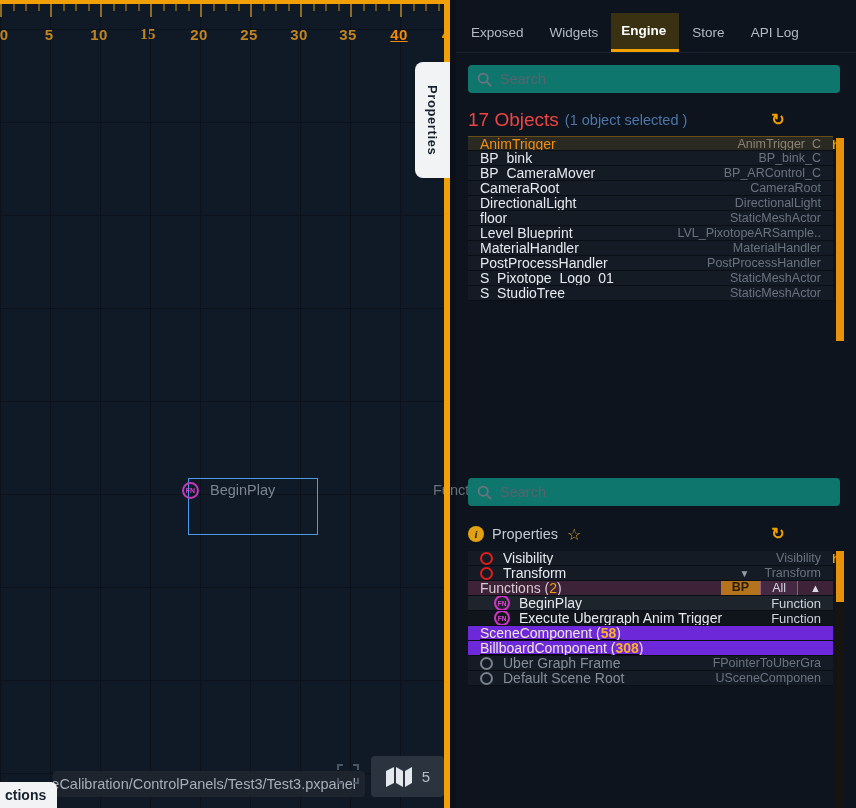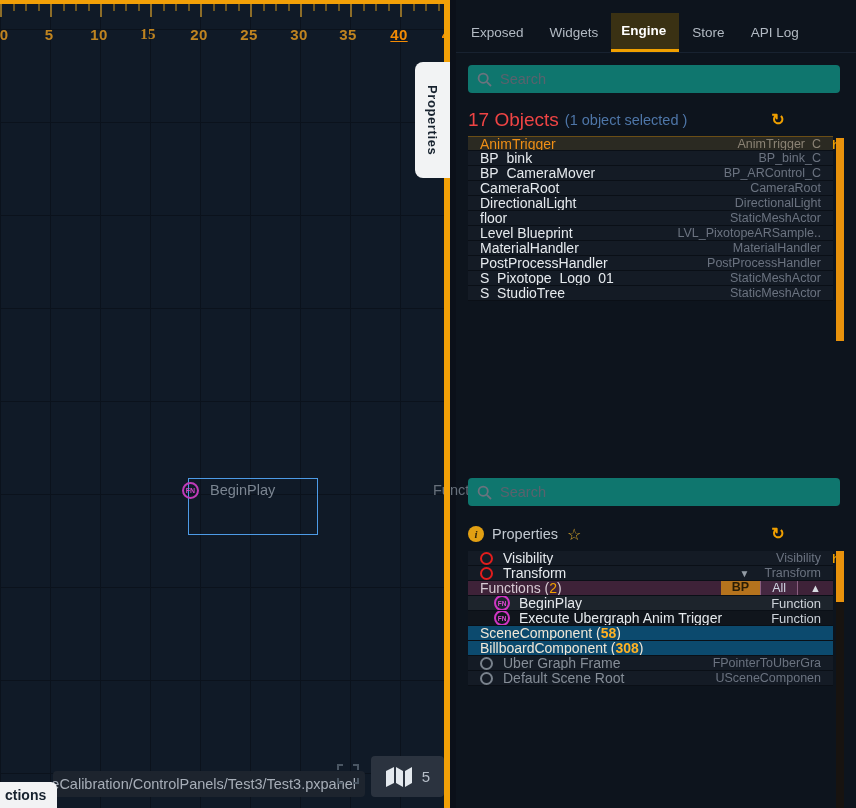--- a/index.html
+++ b/index.html
@@ -164,21 +164,21 @@
   .row.fn-row { padding-left:26px; }
   .row.fn-row.shade-light { background:#1d242c; }
   .row.fn-row.shade-dark { background:#10151c; }
   .fn-badge {
     width:16px; height:16px; border-radius:50%; border:2px solid #cf35c3;
     display:flex; align-items:center; justify-content:center;
     font-size:6.5px; font-weight:700; color:#e04ad2; margin-right:9px; flex:0 0 auto;
   }
   .row.fn-row .type { font-size:13px; color:#ccd2d9; }
 
-  .row.group-tan { background:#0c4a6e; }
+  .row.group-tan { background:#6d28d9;text-decoration:underline; }
   .row.group-tan .gname { font-size:14px; color:#efe7d7; }
   .row.group-tan .count { color:#ffb224; font-weight:700; }
 
   .row.dim .name { color:#868e98; }
 
   .scrollthumb { position:absolute; right:0; width:8px; background:#e8920c; z-index:2; }
   .obj-thumb { top:2px; height:203px; }
   .prop-thumb { top:0; height:51px; }
   .prop-track { position:absolute; right:0; top:0; bottom:0; width:8px; background:#171310; }
 

